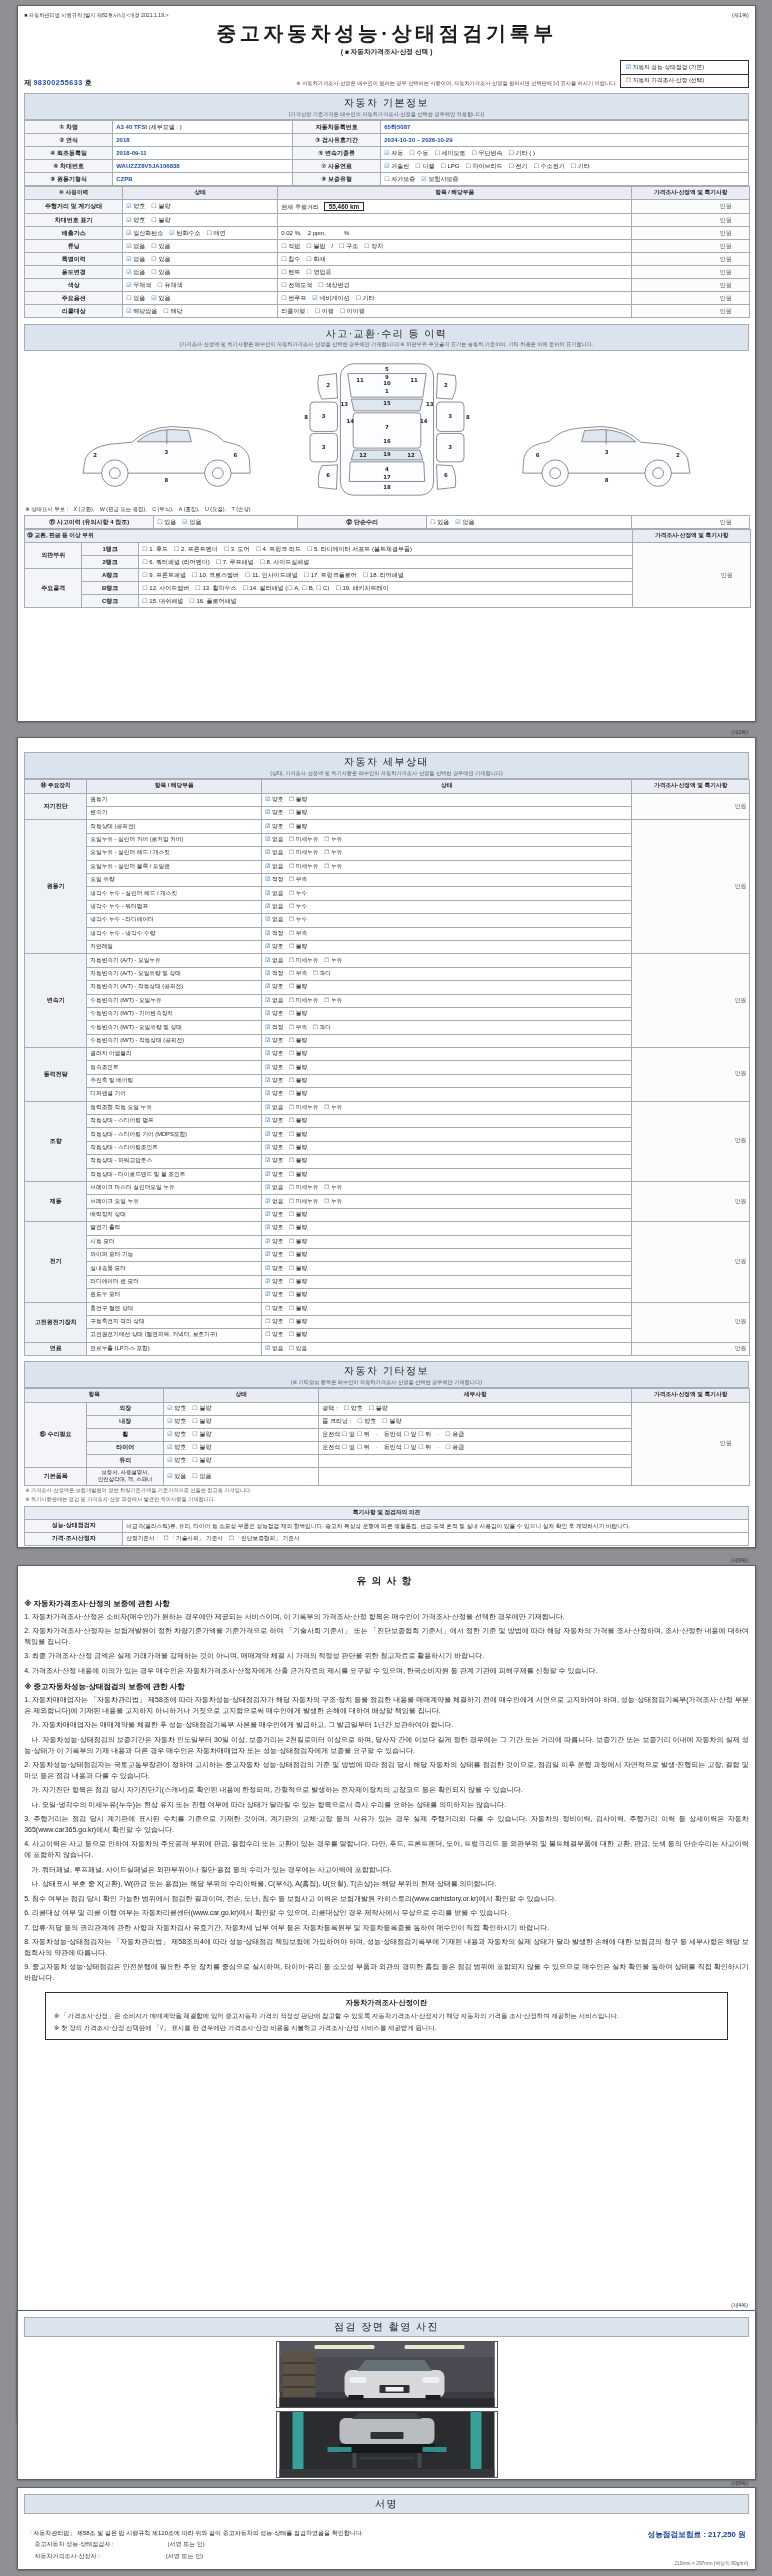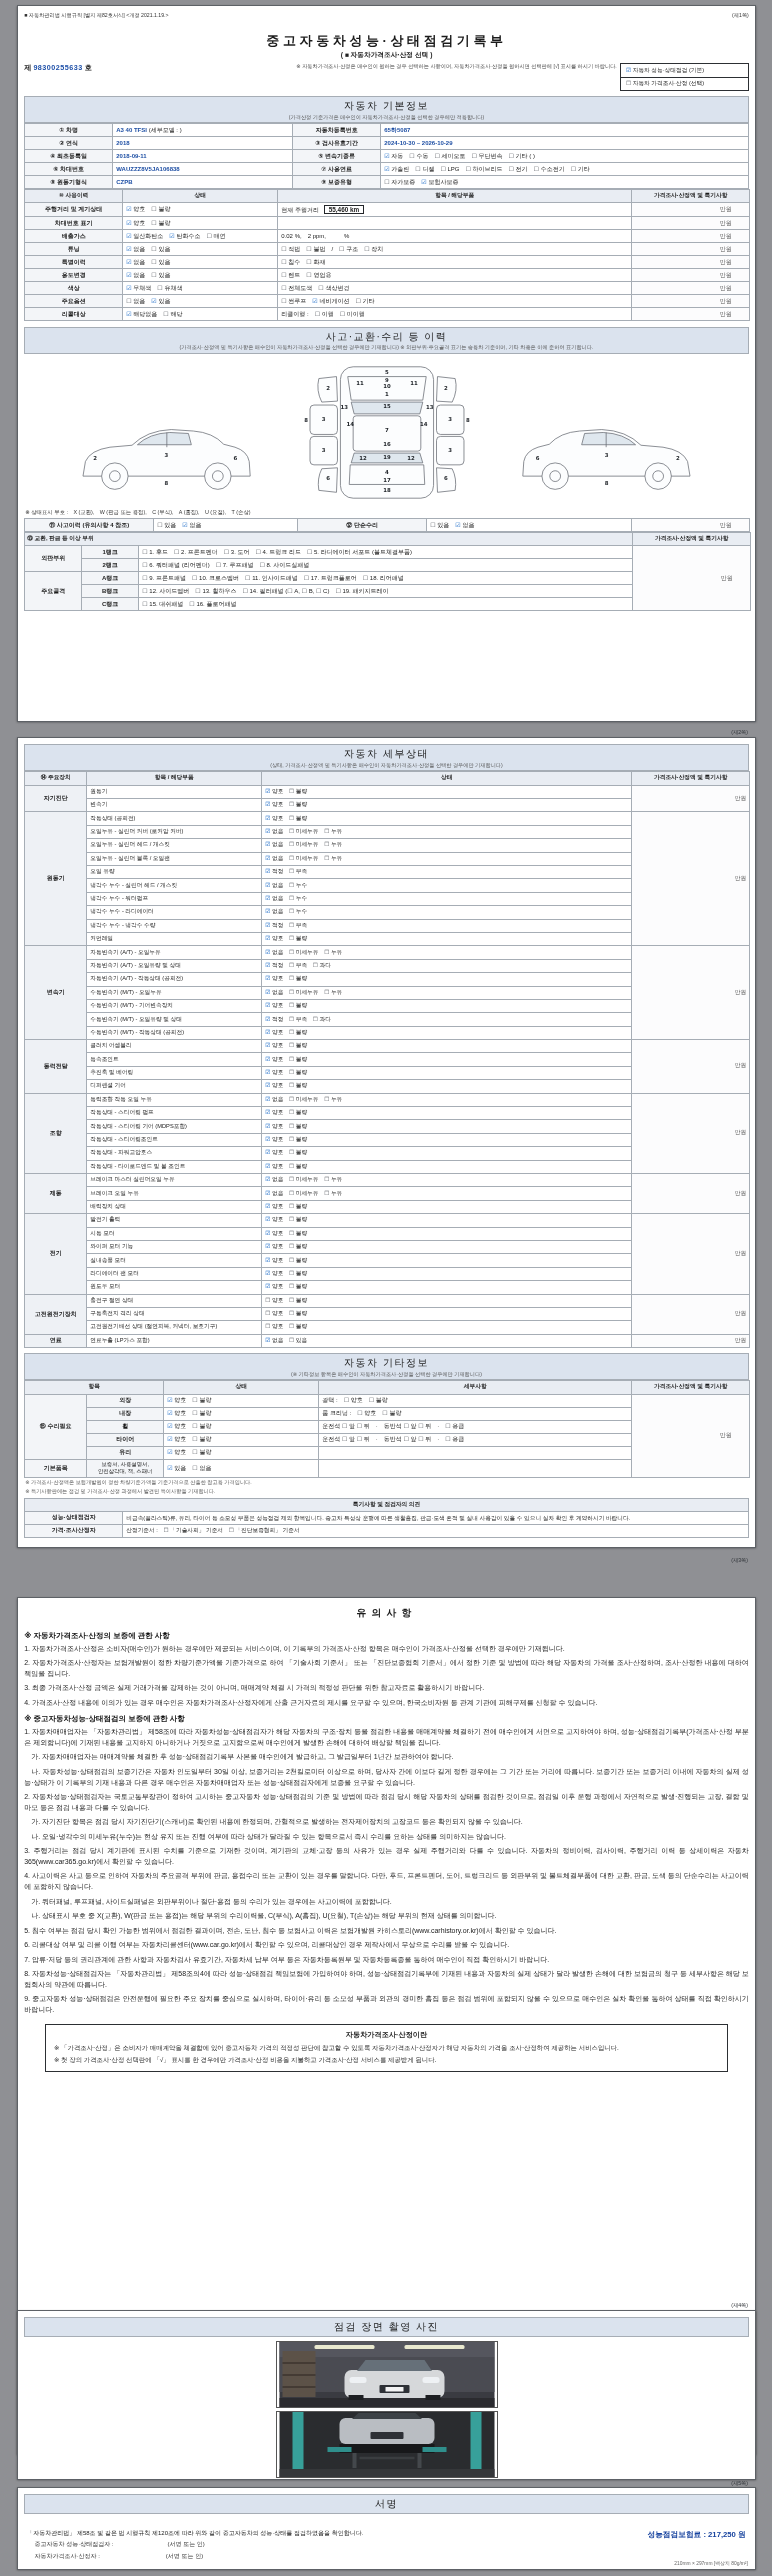--- a/index.html
+++ b/index.html
@@ -1,29 +1,29 @@
 <!DOCTYPE html>
 <html style="font-size:8.2px"><head>
 <meta charset="utf-8">
 <style>
   *{margin:0;padding:0;box-sizing:border-box}
   html,body{width:773px}
   body{height:2576px;position:relative;background:#8f9094;font-family:"Liberation Sans","DejaVu Sans",sans-serif;color:#1b1b1b}
   .panel{position:absolute;left:17px;width:739px;background:#fff;border:0.5px solid #5d6166;box-shadow:0 0.5px 2.1px rgba(0,0,0,.45);padding:6.2px;overflow:hidden}
   #p1{top:5.2px;height:717px}
   #p2{top:737px;height:811px}
-  #p3{top:1597px;height:858px}
+  #p3{top:1565px;height:858px}
   #p4{top:2310px;height:170px}
   #p5{top:2487px;height:83px}
   .pagemark{position:absolute;right:25px;font-size:5.2px;color:#2e3237}
   
   .refline{display:flex;justify-content:space-between;font-size:5.2px;color:#333}
-  .doc-title{text-align:center;font-size:13px;font-weight:700;letter-spacing:3.6px;margin-top:13px}
+  .doc-title{text-align:center;font-size:20px;font-weight:700;letter-spacing:3.6px;margin-top:1px}
   .doc-sub{text-align:center;font-size:6.7px;font-weight:700;margin-top:1px;color:#222}
-  .hdr-row{display:flex;align-items:flex-start;margin-top:3.1px;gap:3px}
+  .hdr-row{display:flex;align-items:flex-end;margin-top:3.1px;gap:3px}
   .docno{font-size:7.2px;font-weight:700;white-space:nowrap}
   .docno .no{color:#1d4fa8;letter-spacing:0.5px}
   .select-note{flex:1;font-size:5.2px;color:#444;text-align:right;line-height:1.4;padding-bottom:1px}
   .selbox{border:0.8px solid #2c2f33;font-size:5.7px;min-width:129px}
   .selbox .r{padding:2.1px 5.2px}
   .selbox .r + .r{border-top:0.5px solid #2c2f33}
   
   .secbar{background:#dbe3ee;border:0.5px solid #a6adb5;text-align:center;padding:2.1px 2.1px 1.5px;margin-top:5.2px}
   .secbar .t{font-size:10px;font-weight:400;letter-spacing:1.5px}
   .secbar .n{font-size:5.2px;color:#555;margin-top:0.5px}
@@ -344,21 +344,21 @@
     <tr>
       <th>C랭크</th>
       <td class="lt ckz"><span class="off">☐</span> 15. 대쉬패널　<span class="off">☐</span> 16. 플로어패널</td>
     </tr>
   </tbody>
     </table>
 </div>
 
 <div class="pagemark" style="top:729px">(제2쪽)</div>
 <div class="panel" id="p2">
-  <div class="secbar" style="margin-top:0">
+  <div class="secbar" style="margin-top:8px">
     <div class="t">자동차 세부상태</div>
     <div class="n">(상태, 가격조사·산정액 및 특기사항은 매수인이 자동차가격조사·산정을 선택한 경우에만 기재합니다)</div>
   </div>
   <table class="det">
     <colgroup>
         <col style="width:62px">
         <col style="width:175px">
         <col style="width:370px">
         <col style="width:118px">
       </colgroup>

